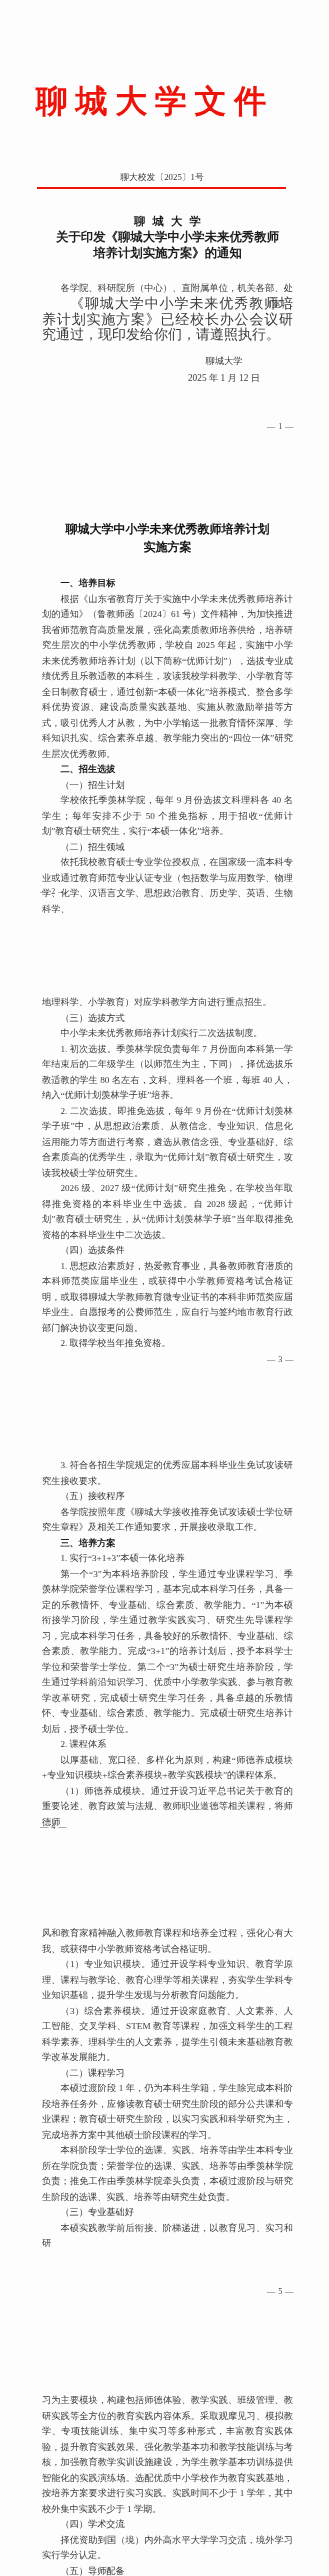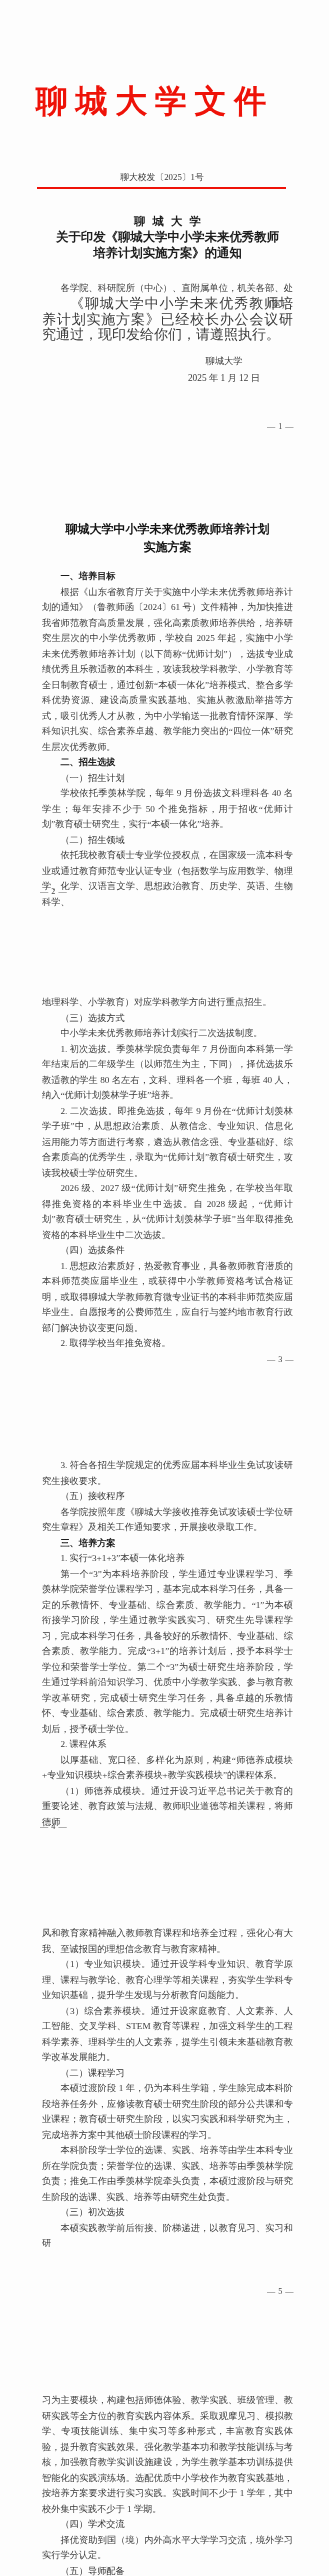--- a/index.html
+++ b/index.html
@@ -28,21 +28,21 @@
   
   .page{position:absolute;left:42px;width:251px;}
   .page p{margin:0;font-size:9.2px;line-height:15.5px;text-align:justify;
           color:#3a3a3a;font-family:"Liberation Serif",serif;}
   .page p.p{text-indent:2em;}
   .page p.pc{text-indent:0;}
   .page p.h1{font-family:"Liberation Sans",sans-serif;font-weight:700;color:#1b1b1b;text-indent:2em;}
   .page p.h2{text-indent:2em;color:#303030;}
   .doc-title{font-size:12px;font-weight:700;line-height:17.5px;text-align:center;
              color:#141414;font-family:"Liberation Sans",sans-serif;}
-  .page .doc-title + p.h1{margin-top:13px;}
+  .page .doc-title + p.h1{margin-top:20px;}
 
   .pagenum{position:absolute;font-size:8.2px;letter-spacing:0.5px;color:#484848;line-height:9.3px;}
   .pagenum.right{right:36px;}
   .pagenum.left{left:40px;}
 </style>
 </head>
 <body>
 
 <div class="sheet">
 
@@ -90,27 +90,27 @@
         <p class="h2">（五）接收程序</p>
         <p class="p">各学院按照年度《聊城大学接收推荐免试攻读硕士学位研究生章程》及相关工作通知要求，开展接收录取工作。</p>
         <p class="h1">三、培养方案</p>
         <p class="p">1. 实行“3+1+3”本硕一体化培养</p>
         <p class="p">第一个“3”为本科培养阶段，学生通过专业课程学习、季羡林学院荣誉学位课程学习，基本完成本科学习任务，具备一定的乐教情怀、专业基础、综合素质、教学能力。“1”为本硕衔接学习阶段，学生通过教学实践实习、研究生先导课程学习，完成本科学习任务，具备较好的乐教情怀、专业基础、综合素质、教学能力。完成“3+1”的培养计划后，授予本科学士学位和荣誉学士学位。第二个“3”为硕士研究生培养阶段，学生通过学科前沿知识学习、优质中小学教学实践、参与教育教学改革研究，完成硕士研究生学习任务，具备卓越的乐教情怀、专业基础、综合素质、教学能力。完成硕士研究生培养计划后，授予硕士学位。</p>
         <p class="p">2. 课程体系</p>
         <p class="p">以厚基础、宽口径、多样化为原则，构建“师德养成模块+专业知识模块+综合素养模块+教学实践模块”的课程体系。</p>
         <p class="p">（1）师德养成模块。通过开设习近平总书记关于教育的重要论述、教育政策与法规、教师职业道德等相关课程，将师德师</p>
       </div>
       <div class="page" style="top: 1926px;">
-        <p class="pc">风和教育家精神融入教师教育课程和培养全过程，强化心有大我、至诚报国的理想信念教育与教育家精神。</p>
+        <p class="pc">风和教育家精神融入教师教育课程和培养全过程，强化心有大我、或获得中小学教师资格考试合格证明。</p>
         <p class="p">（1）专业知识模块。通过开设学科专业知识、教育学原理、课程与教学论、教育心理学等相关课程，夯实学生学科专业知识基础，提升学生发现与分析教育问题能力。</p>
         <p class="p">（3）综合素养模块。通过开设家庭教育、人文素养、人工智能、交叉学科、STEM 教育等课程，加强文科学生的工程科学素养、理科学生的人文素养，提学生引领未来基础教育教学改革发展能力。</p>
         <p class="h2">（二）课程学习</p>
         <p class="p">本硕过渡阶段 1 年，仍为本科生学籍，学生除完成本科阶段培养任务外，应修读教育硕士研究生阶段的部分公共课和专业课程；教育硕士研究生阶段，以实习实践和科学研究为主，完成培养方案中其他硕士阶段课程的学习。</p>
         <p class="p">本科阶段学士学位的选课、实践、培养等由学生本科专业所在学院负责；荣誉学位的选课、实践、培养等由季羡林学院负责；推免工作由季羡林学院牵头负责，本硕过渡阶段与研究生阶段的选课、实践、培养等由研究生处负责。</p>
-        <p class="h2">（三）初次选拔</p>
+        <p class="h2">（三）专业基础好</p>
         <p class="p">本硕实践教学前后衔接、阶梯递进，以教育见习、实习和研</p>
       </div>
       <div class="page" style="top: 2393px;">
         <p class="pc">习为主要模块，构建包括师德体验、教学实践、班级管理、教研实践等全方位的教育实践内容体系。采取观摩见习、模拟教学、专项技能训练、集中实习等多种形式，丰富教育实践体验，提升教育实践效果。强化教学基本功和教学技能训练与考核，加强教育教学实训设施建设，为学生教学基本功训练提供智能化的实践演练场。选配优质中小学校作为教育实践基地，按培养方案要求进行实习实践。实践时间不少于 1 学年，其中校外集中实践不少于 1 学期。</p>
         <p class="h2">（四）学术交流</p>
         <p class="p">择优资助到国（境）内外高水平大学学习交流，境外学习实行学分认定。</p>
         <p class="h2">（五）导师配备</p>
       </div>
     </div>
 

